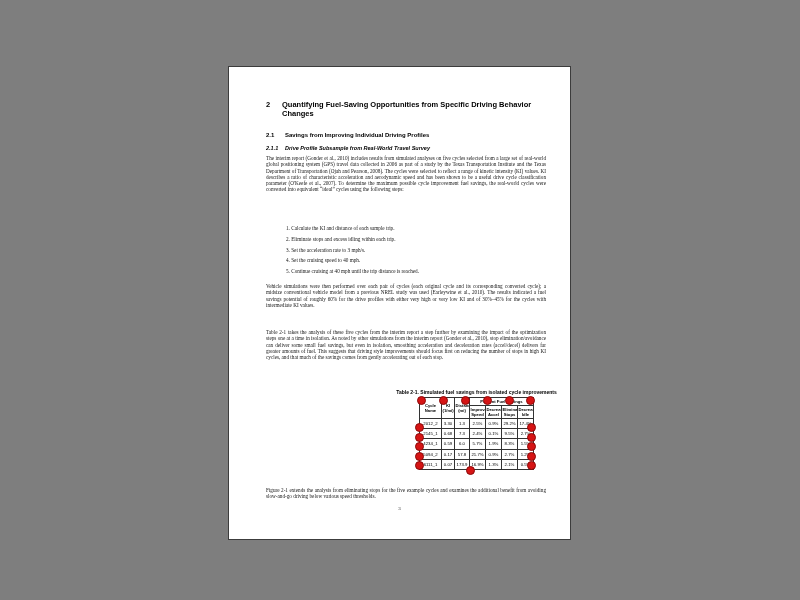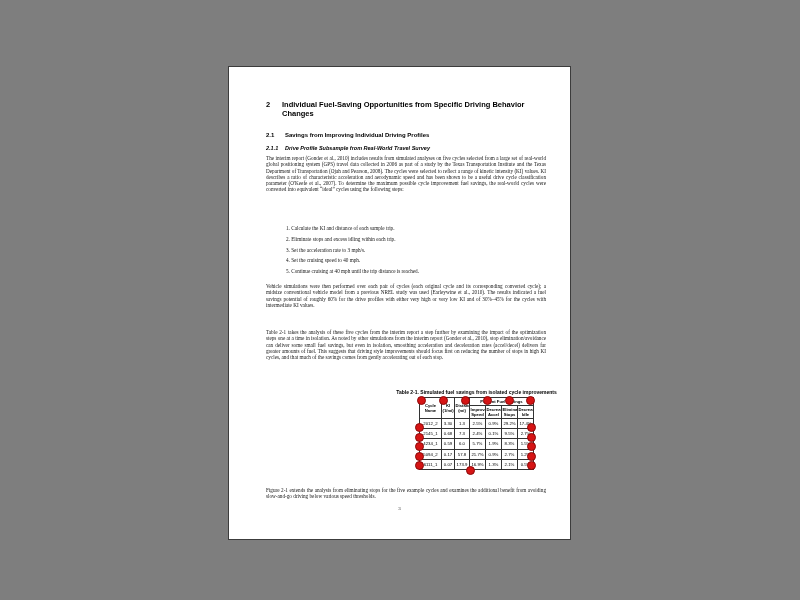--- a/index.html
+++ b/index.html
@@ -54,21 +54,21 @@
     border:1px solid #8a0909; z-index:5;
   }
 </style>
 </head>
 <body style="background: rgb(126, 126, 126);">
 
 <div class="page" style="background: rgb(255, 255, 255);">
 
   <div class="block h1">
     <span class="num">2</span>
-    <span>Individual Fuel-Saving Opportunities from Specific Driving Behavior Changes</span>
+    <span>Quantifying Fuel-Saving Opportunities from Specific Driving Behavior Changes</span>
   </div>
 
   <div class="block h2">
     <span class="num">2.1</span>
     <span>Savings from Improving Individual Driving Profiles</span>
   </div>
 
   <div class="block h3">
     <span class="num">2.1.1</span>
     <span>Drive Profile Subsample from Real-World Travel Survey</span>

